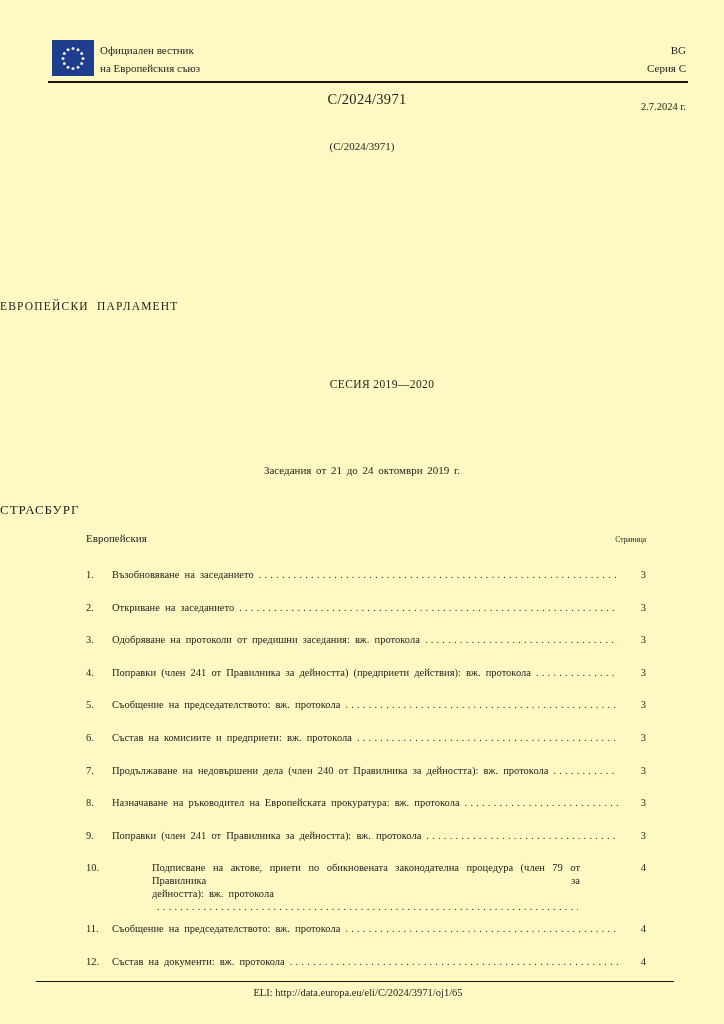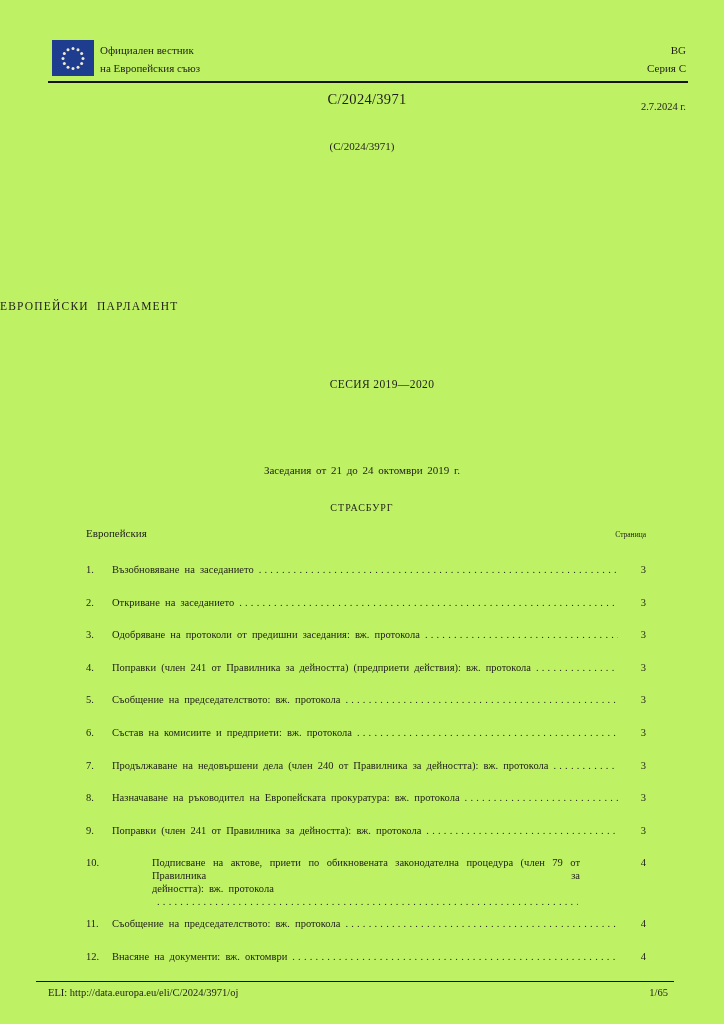--- a/index.html
+++ b/index.html
@@ -3,21 +3,21 @@
 <meta charset="utf-8">
 <style>
   * { box-sizing: border-box; margin: 0; padding: 0; }
   html, body { background: #ffffff; }
   body {
     width: 724px; height: 1024px;
     font-family: "Liberation Serif", "DejaVu Serif", serif;
     color: #1f1e1a;
     -webkit-font-smoothing: antialiased;
   }
-  .page { position: relative; width: 724px; height: 1024px; overflow: hidden; background: #bef264; }
+  .page { position: relative; width: 724px; height: 1024px; overflow: hidden; background: #fef9c3; }
 
   
   .header-zone {
     margin: 40px 38px 0 52px;
     display: flex; justify-content: space-between; align-items: flex-start;
     height: 37px;
   }
   .masthead-left { display: flex; align-items: flex-start; }
   .flag { width: 42px; height: 36px; display: block; }
   .masthead-text { margin-left: 6px; font-size: 11px; line-height: 18px; padding-top: 1px; }
@@ -33,21 +33,21 @@
   
   .page-title {
     margin: 10px 48px 0;
     text-align: center; font-weight: bold; font-size: 13px;
     word-spacing: 3px; letter-spacing: 0.3px;
   }
   .doc-number-paren { margin-top: 21px; text-align: center; font-size: 11px; }
   .institution { margin-top: 148px; text-align: left; font-size: 11.5px; letter-spacing: 1.2px; word-spacing: 4px; }
   .session { margin-top: 66px; text-align: center; font-size: 11.5px; letter-spacing: 0.4px; padding-left: 40px; }
   .sittings { margin-top: 74px; text-align: center; font-size: 11px; word-spacing: 2px; }
-  .location { margin-top: 26px; text-align: center; font-size: 10px; letter-spacing: 1px; }
+  .location { margin-top: 26px; text-align: left; font-size: 13px; letter-spacing: 1px; }
 
   
   .toc { margin: 14px 78px 0 86px; }
   .toc-header { display: flex; justify-content: space-between; align-items: flex-end; }
   .toc-heading { font-size: 11px; }
   .toc-page-label { font-size: 7.5px; }
   .toc-list { margin-top: 24px; }
   .toc-row {
     display: flex; align-items: flex-start;
     font-size: 10.5px; line-height: 13px;
@@ -66,21 +66,21 @@
   }
   .wrap .toc-line1 { display: block; text-align: justify; text-align-last: justify; }
   .wrap .toc-text { white-space: normal; }
   .toc-page { width: 20px; text-align: right; flex-shrink: 0; }
 
   
   .footer { position: absolute; left: 0; right: 0; top: 981px; }
   .rule-footer { margin: 0 50px 0 36px; border-top: 1.5px solid #17140e; }
   .footer-row {
     margin: 5px 56px 0 48px;
-    display: flex; justify-content: space-between;
+    display: flex; justify-content: center;
     font-size: 10.5px;
   }
   .eli-link { color: #1f1e1a; text-decoration: none; }
 </style>
 </head>
 <body>
 
 <div class="page">
 
   <div class="header-zone">
@@ -253,21 +253,21 @@
           <span class="dots">............................................................................................................................................................................................................................</span>
         </div>
 
       </div>
       <div class="toc-page">4</div>
     </div>
         <div class="toc-row">
       <div class="toc-num">12.</div>
       <div class="toc-main">
         <div class="toc-line1">
-          <span class="toc-text">Внасяне на документи: вж. октомври</span>
+          <span class="toc-text">Състав на документи: вж. протокола</span>
           <span class="dots">............................................................................................................................................................................................................................</span>
         </div>
 
       </div>
       <div class="toc-page">4</div>
     </div>
       </div>
   </div>
 
   <div class="footer">

